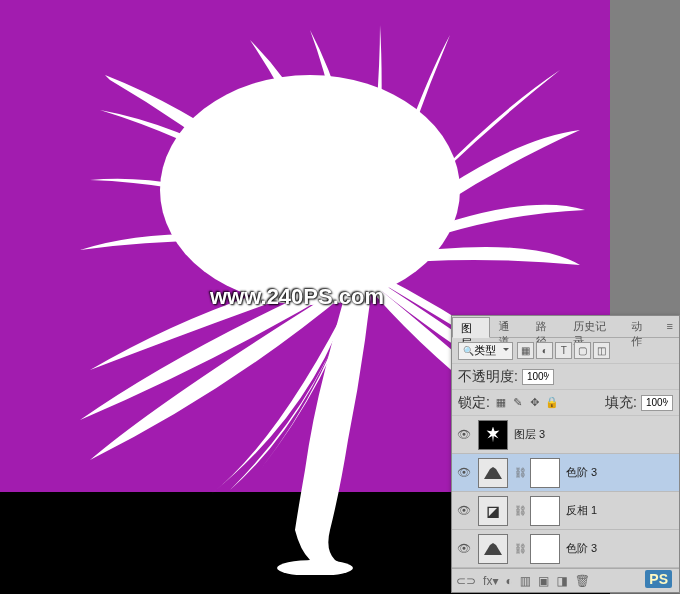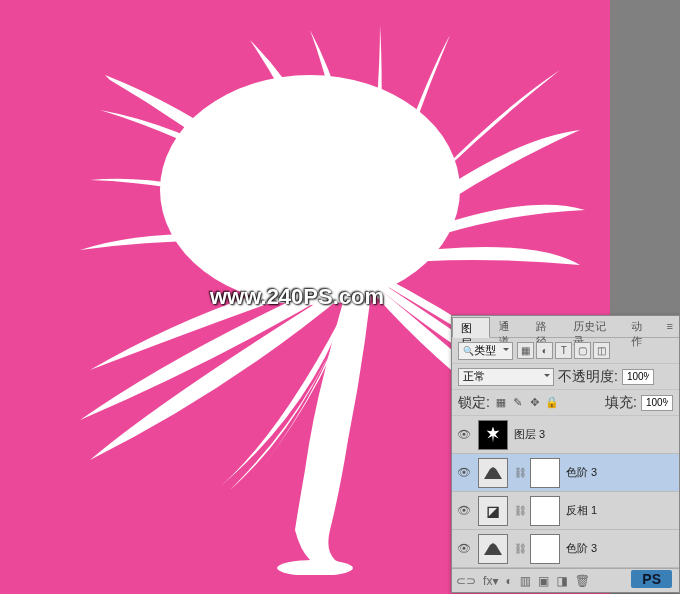--- a/index.html
+++ b/index.html
@@ -1,22 +1,22 @@
 <!DOCTYPE html>
 <html><head>
 <meta charset="utf-8">
 <style>
 *{margin:0;padding:0;box-sizing:border-box;font-family:"Microsoft YaHei",Arial,sans-serif;font-size:11px}
 body{width:680px;height:594px;background:#000;position:relative;overflow:hidden}
-.canvas{position:absolute;left:0;top:0;width:610px;height:594px;background:#ec4899;display:flex;align-items:center;justify-content:center}
+.canvas{position:absolute;left:0;top:0;width:610px;height:492px;background:#a21caf;display:flex;align-items:center;justify-content:center}
 .gray-strip{position:absolute;left:610px;top:0;width:70px;height:594px;background:#808080}
 .palm{position:absolute;left:30px;top:20px;width:560px;height:555px}
 .watermark{position:absolute;left:210px;top:284px;color:#fff;font-size:22px;font-weight:bold;font-family:Arial;text-shadow:1px 1px 2px #000,-1px -1px 2px #000}
 .wm2{position:absolute;right:8px;bottom:6px;color:#3a7fb5;font-size:13px;font-weight:bold;display:flex;align-items:center;gap:4px}
-.wm2 .ps{background:#3a7fb5;color:#0f172a;padding:1px 11px;border-radius:2px;font-size:14px}
+.wm2 .ps{background:#3a7fb5;color:#fef9c3;padding:1px 4px;border-radius:2px;font-size:14px}
 .wm2 .sub{font-size:9px;color:#666;display:block}
 
 .panel{position:absolute;left:451px;top:315px;width:229px;background:#d4d4d4;border:1px solid #888;box-shadow:0 1px 4px rgba(0,0,0,.3)}
 .tabs{display:flex;background:#d4d4d4;border-bottom:1px solid #aaa;height:22px}
 .tab{padding:3px 8px;color:#555;cursor:default;border-right:1px solid transparent}
 .tab.active{background:#e8e8e8;border:1px solid #999;border-bottom:1px solid #e8e8e8;position:relative;top:1px;color:#000}
 .tab-icon{margin-left:auto;padding:4px 6px;color:#555}
 
 .row{display:flex;align-items:center;padding:3px 6px;gap:4px;border-bottom:1px solid #c4c4c4;background:#d4d4d4;height:26px}
 .sel{background:#f0f0f0;border:1px solid #999;padding:1px 16px 1px 4px;position:relative;height:18px;display:inline-flex;align-items:center;min-width:50px}
@@ -87,21 +87,20 @@
     <div class="ico-row">
       <div class="ico-btn">▦</div>
       <div class="ico-btn">◐</div>
       <div class="ico-btn">T</div>
       <div class="ico-btn">▢</div>
       <div class="ico-btn">◫</div>
     </div>
   </div>
 
   <div class="row">
-    <div class="sel wide">正常</div>
     <span class="lbl">不透明度:</span>
     <input class="pct" value="100%" style="">
   </div>
 
   <div class="row">
     <span class="lbl">锁定:</span>
     <div class="lock-icons">
       <span>▦</span>
       <span>✎</span>
       <span>✥</span>

